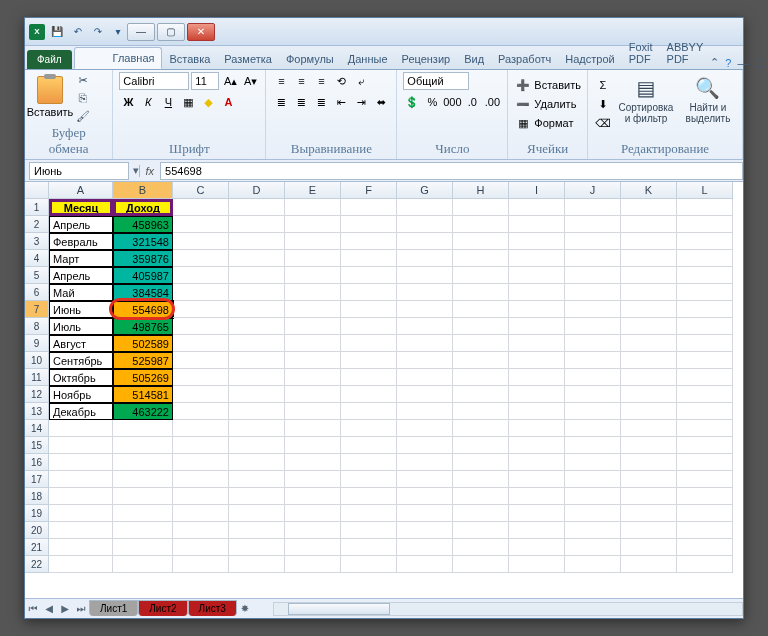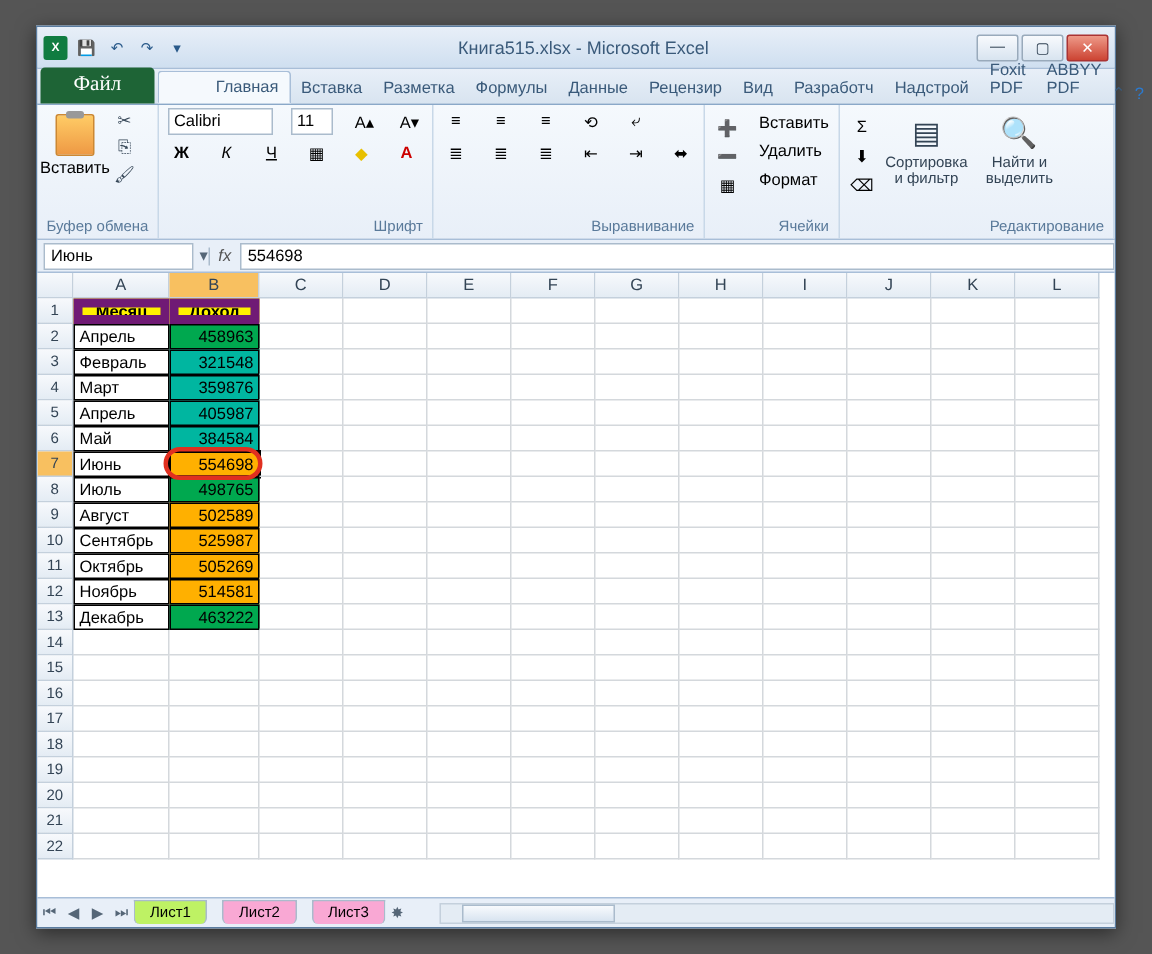--- a/index.html
+++ b/index.html
@@ -8,85 +8,82 @@
 .titlebar { height: 28px; background: linear-gradient(#e8eff8,#cfdff0); display: flex; align-items: center; padding: 0 4px; border-bottom: 1px solid #a8bed8; }
 .qat { display: flex; gap: 2px; align-items: center; }
 .qat .qbtn { width: 18px; height: 18px; display: flex; align-items: center; justify-content: center; font-size: 10px; color: #2a5a8a; }
 .xl-icon { width: 16px; height: 16px; background: #107c41; color: #fff; font-size: 8px; font-weight: bold; display: flex; align-items: center; justify-content: center; border-radius: 2px; margin-right: 4px; }
 .title-text { flex: 1; text-align: center; font-size: 12px; color: #3a5a7a; }
 .title-text .app { font-weight: normal; }
 .winbtns { display: flex; gap: 2px; }
 .winbtn { width: 28px; height: 18px; border: 1px solid #9ab; background: linear-gradient(#f8fafd,#d8e4f0); border-radius: 2px; display: flex; align-items: center; justify-content: center; font-size: 10px; color: #345; }
 .winbtn.close { background: linear-gradient(#e98,#c43); color: #fff; border-color: #a33; }
 .tabs { height: 24px; background: linear-gradient(#e8eff8,#d8e4f0); display: flex; align-items: flex-end; padding-left: 2px; border-bottom: 1px solid #8aa8c8; }
-.file-tab { background: #1e6436; color: #fff; padding: 4px 22px; font-size: 14px; border-radius: 3px 3px 0 0; margin-right: 2px; font-family: Liberation Serif, serif; }
+.file-tab { background: #1e6436; color: #fff; padding: 4px 10px; font-size: 10px; border-radius: 3px 3px 0 0; margin-right: 2px; }
 .ribbon-tab { padding: 4px 7px; font-size: 11px; color: #3a5a7a; cursor: pointer; }
 .ribbon-tab.active { background: #f5f9fd; border: 1px solid #a8bed8; border-bottom-color: #f5f9fd; border-radius: 3px 3px 0 0; padding-left: 38px; }
 .tabs-right { margin-left: auto; display: flex; gap: 6px; padding-right: 6px; align-items: center; color: #3a7; }
 .ribbon { height: 90px; background: linear-gradient(#f5f9fd,#e8eff8); border-bottom: 1px solid #a8bed8; display: flex; }
 .group { border-right: 1px solid #c8d8e8; padding: 2px 6px 0; display: flex; flex-direction: column; }
 .group-body { flex: 1; display: flex; align-items: flex-start; gap: 4px; }
-.group-label { font-size: 10px; color: #5a7a9a; text-align: right; padding-bottom: 2px; }
+.group-label { font-size: 13px; color: #5a7a9a; text-align: center; padding-bottom: 2px; font-family: Liberation Serif, serif; }
 .vstack { display: flex; flex-direction: column; gap: 2px; }
 .paste-btn { width: 38px; display: flex; flex-direction: column; align-items: center; gap: 2px; padding-top: 4px; }
 .paste-ic { width: 26px; height: 28px; background: linear-gradient(#fc6,#e94); border: 1px solid #c83; border-radius: 2px; position: relative; }
 .paste-ic::before { content: ""; position: absolute; top: -3px; left: 6px; width: 12px; height: 5px; background: #999; border-radius: 2px; }
 .mini { width: 20px; height: 16px; border: 1px solid transparent; display: flex; align-items: center; justify-content: center; font-size: 11px; color: #345; }
 .fontbox { width: 70px; height: 18px; border: 1px solid #abc; background: #fff; font-size: 11px; padding: 0 3px; display: flex; align-items: center; }
 .sizebox { width: 28px; height: 18px; border: 1px solid #abc; background: #fff; font-size: 11px; padding: 0 3px; display: flex; align-items: center; }
-.row { display: flex; gap: 12px; }
+.row { display: flex; gap: 2px; align-items: center; }
 .ic { width: 18px; height: 18px; display: flex; align-items: center; justify-content: center; font-size: 11px; }
 .bigbtn { display: flex; flex-direction: column; align-items: center; padding: 4px 2px 0; font-size: 10px; color: #345; gap: 2px; }
 .bigbtn .bi { font-size: 20px; }
 .formula-bar { height: 22px; background: #e8eff8; border-bottom: 1px solid #a8bed8; display: flex; align-items: center; }
 .namebox { width: 100px; height: 18px; background: #fff; border: 1px solid #abc; margin: 0 4px; padding: 0 4px; font-size: 11px; display: flex; align-items: center; }
 .fx { font-style: italic; font-size: 11px; color: #555; padding: 0 6px; border-left: 1px solid #abc; }
 .formula-input { flex: 1; height: 18px; background: #fff; border: 1px solid #abc; padding: 0 4px; font-size: 11px; display: flex; align-items: center; }
 .sheet-area { flex: 1; display: flex; overflow: hidden; background: #fff; position: relative; }
 .grid { display: grid; grid-template-columns: 24px 64px 60px repeat(10, 56px); grid-auto-rows: 17px; font-size: 11px; }
 .hdr { background: linear-gradient(#f7f9fc,#e4ecf4); border-right: 1px solid #c4d0dc; border-bottom: 1px solid #c4d0dc; display: flex; align-items: center; justify-content: center; color: #345; }
 .rowhdr { background: linear-gradient(#f7f9fc,#e4ecf4); border-right: 1px solid #c4d0dc; border-bottom: 1px solid #c4d0dc; display: flex; align-items: center; justify-content: center; color: #345; font-size: 10px; }
 .rowhdr.sel { background: #f8c060; }
 .hdr.sel { background: #f8c060; }
 .cell { border-right: 1px solid #d4d8dc; border-bottom: 1px solid #d4d8dc; padding: 0 3px; display: flex; align-items: center; overflow: hidden; white-space: nowrap; }
 .cell.c { justify-content: center; }
-.th { background: #fff200; font-weight: bold; border: 6px solid #701a75; }
+.th { background: #fff200; font-weight: bold; border: 3px solid #701a75; }
 .month { border: 1px solid #000; }
 .val { border: 1px solid #000; justify-content: flex-end; }
 .lv1 { background: #00a84f; }
 .lv2 { background: #00b6a0; }
 .lv3 { background: #ffb000; }
 .circle { position: absolute; border: 3px solid #e03020; border-radius: 14px; pointer-events: none; }
 .sheet-tabs { height: 20px; background: #e8eff8; border-top: 1px solid #a8bed8; display: flex; align-items: center; font-size: 10px; }
 .navbtn { width: 16px; text-align: center; color: #567; }
-.stab { padding: 2px 10px; background: #bef264; border: 1px solid #abc; border-bottom: none; border-radius: 0 0 4px 4px; margin-top: -1px; }
-.stab.inact { background: #f9a8d4; margin-left: 10px; }
+.stab { padding: 2px 10px; background: #a3a3a3; border: 1px solid #abc; border-bottom: none; border-radius: 0 0 4px 4px; margin-top: -1px; }
+.stab.inact { background: #b91c1c; }
 .hscroll { flex: 1; margin-left: 20px; height: 14px; background: #e4ecf4; border: 1px solid #c4d0dc; position: relative; }
 .hscroll::before { content: ""; position: absolute; left: 14px; top: 0; bottom: 0; width: 100px; background: linear-gradient(#f8fafd,#d8e4f0); border: 1px solid #abc; }
 .status { height: 20px; background: linear-gradient(#e8eff8,#cfdff0); border-top: 1px solid #a8bed8; display: flex; align-items: center; padding: 0 8px; font-size: 10px; color: #345; gap: 8px; }
 .status .spacer { flex: 1; }
 .viewbtn { width: 18px; height: 14px; border: 1px solid #abc; background: #f4f8fc; }
 .zoom-slider { width: 80px; height: 4px; background: #c4d0dc; position: relative; }
 .zoom-slider::before { content: ""; position: absolute; left: 38px; top: -3px; width: 6px; height: 10px; background: #f4f8fc; border: 1px solid #789; }
 </style>
 </head>
 <body>
 
 <div class="window">
 
   <div class="titlebar">
     <div class="xl-icon">X</div>
     <div class="qat">
       <div class="qbtn">💾</div>
       <div class="qbtn">↶</div>
       <div class="qbtn">↷</div>
       <div class="qbtn">▾</div>
-    </div>
-    <div class="title-text">
-      <span>Книга515.xlsx</span> - <span class="app">Microsoft Excel</span>
     </div>
     <div class="winbtns">
       <div class="winbtn">—</div>
       <div class="winbtn">▢</div>
       <div class="winbtn close">✕</div>
     </div>
   </div>
 
   <div class="tabs">
     <div class="file-tab">Файл</div>
@@ -158,20 +155,33 @@
           <div class="ic">≣</div>
           <div class="ic">≣</div>
           <div class="ic">⇤</div>
           <div class="ic">⇥</div>
           <div class="ic">⬌</div>
         </div>
       </div>
       <div class="group-label">Выравнивание</div>
     </div>
 
+    <div class="group">
+      <div class="group-body vstack" style="gap:3px">
+        <div class="fontbox" style="width:66px">Общий</div>
+        <div class="row">
+          <div class="ic">💲</div>
+          <div class="ic">%</div>
+          <div class="ic">000</div>
+          <div class="ic">.0</div>
+          <div class="ic">.00</div>
+        </div>
+      </div>
+      <div class="group-label">Число</div>
+    </div>
 
 
     <div class="group">
       <div class="group-body vstack" style="gap:1px;padding-top:4px">
         <div class="row">
             <span class="ic">➕</span>
             <span>Вставить</span>
           </div>
         <div class="row">
             <span class="ic">➖</span>

